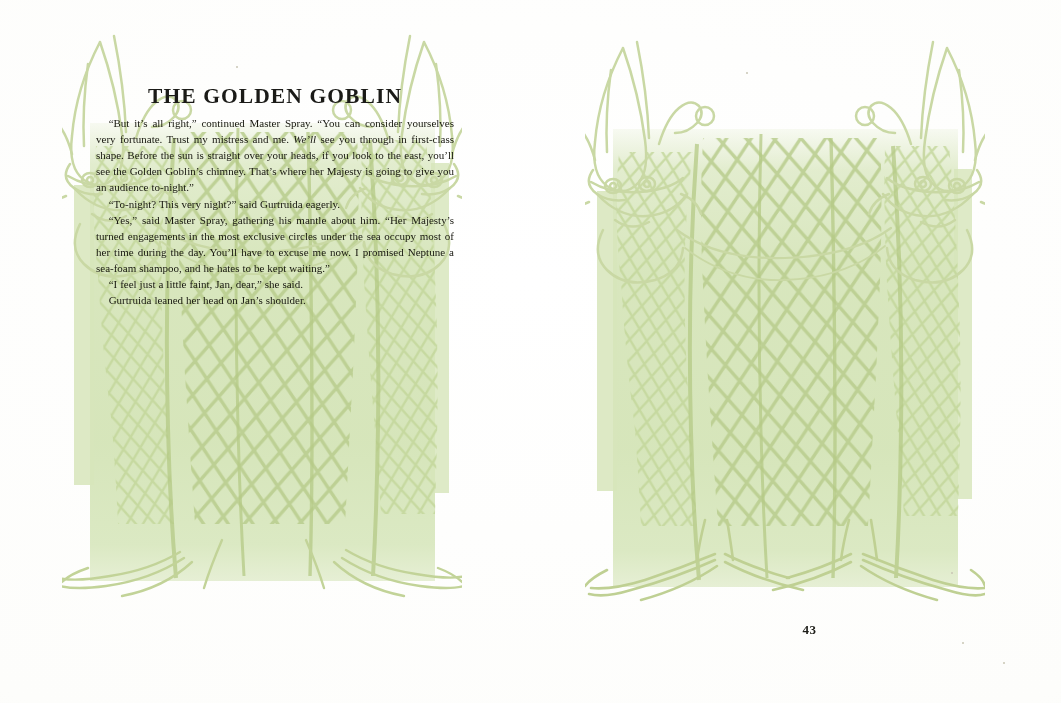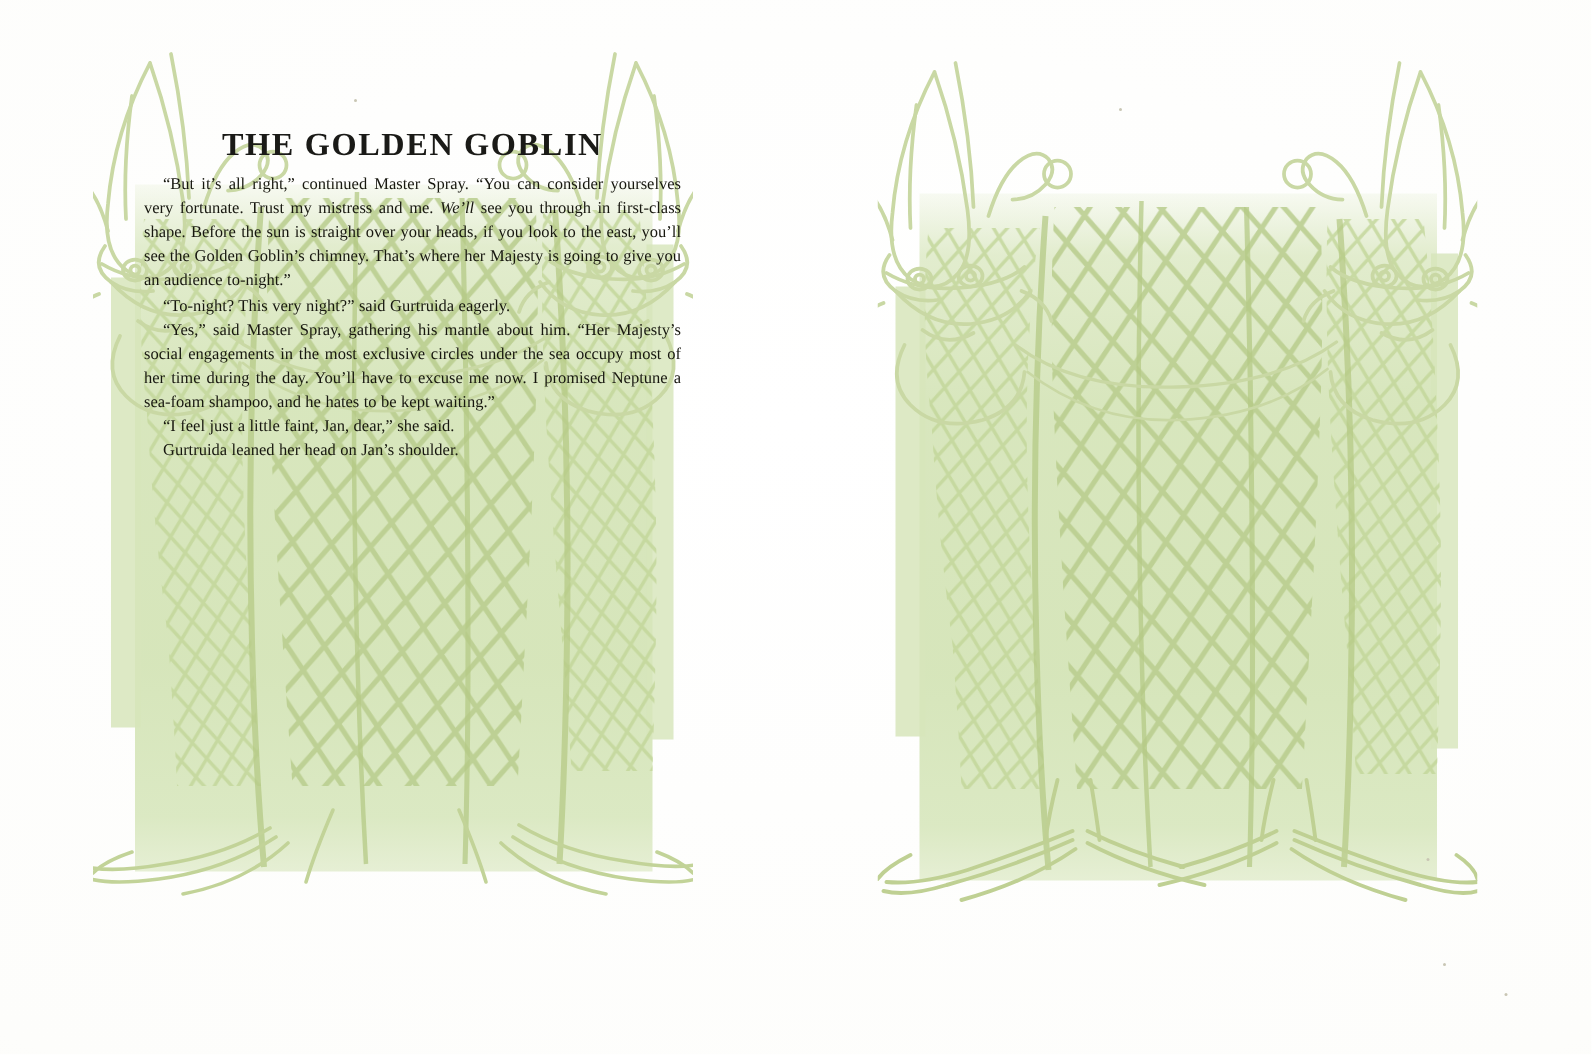--- a/index.html
+++ b/index.html
@@ -241,21 +241,21 @@
           <path d="M244 512 q12 28 18 48"></path>
         </g>
       </svg>
     </div>
 
     <div class="text-col">
       <h1 class="chapter-head">THE GOLDEN GOBLIN</h1>
       <div class="body-text">
         <p><span>“But it’s all right,” continued Master Spray. “You can consider yourselves very fortunate. Trust my mistress and me. <em>We’ll</em> see you through in first-class shape.  Before the sun is straight over your heads, if you look to the east, you’ll see the Golden Goblin’s chimney. That’s where her Majesty is going to give you an audience to-night.”</span></p>
         <p>“To-night?  This very night?” said Gurtruida eagerly.</p>
-        <p>“Yes,” said Master Spray, gathering his mantle about him.  “Her Majesty’s social engagements in the most exclusive circles under the sea occupy most of her time during the day.  You’ll have to excuse me now.  I promised Neptune a sea-foam shampoo, and he hates to be kept waiting.”</p>
+        <p>“Yes,” said Master Spray, gathering his mantle about him.  “Her Majesty’s turned engagements in the most exclusive circles under the sea occupy most of her time during the day.  You’ll have to excuse me now.  I promised Neptune a sea-foam shampoo, and he hates to be kept waiting.”</p>
         <p>“I feel just a little faint, Jan, dear,” she said.</p>
         <p>Gurtruida leaned her head on Jan’s shoulder.</p>
       </div>
     </div>
 
   </div>
 
   <div class="page" id="page-right">
 
     <div class="tint-block">
@@ -360,20 +360,21 @@
           <path d="M278 520 q34 14 70 26 q32 10 52 8"></path>
           <path d="M278 526 q40 18 84 30 q26 8 38 4"></path>
           <path d="M276 532 q32 22 76 34"></path>
           <path d="M386 536 q12 8 14 16"></path>
           <path d="M266 520 q-28 14 -64 24"></path>
           <path d="M266 528 q-34 18 -78 28"></path>
         </g>
       </svg>
     </div>
 
+    <div class="folio">43</div>
   </div>
 
   <div class="speck" style="left:236px;top:66px;width:2px;height:2px;"></div>
   <div class="speck" style="left:746px;top:72px;width:2px;height:2px;"></div>
   <div class="speck" style="left:951px;top:572px;width:2px;height:2px;"></div>
   <div class="speck" style="left:1003px;top:662px;width:2px;height:2px;"></div>
   <div class="speck" style="left:962px;top:642px;width:2px;height:2px;"></div>
 </div>
 
 </body></html>

